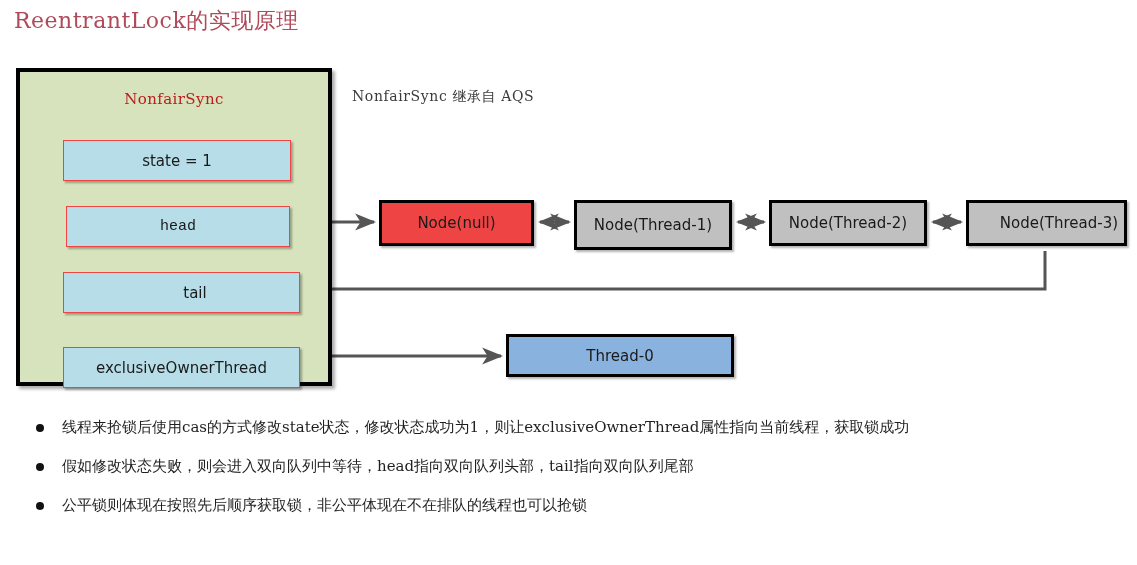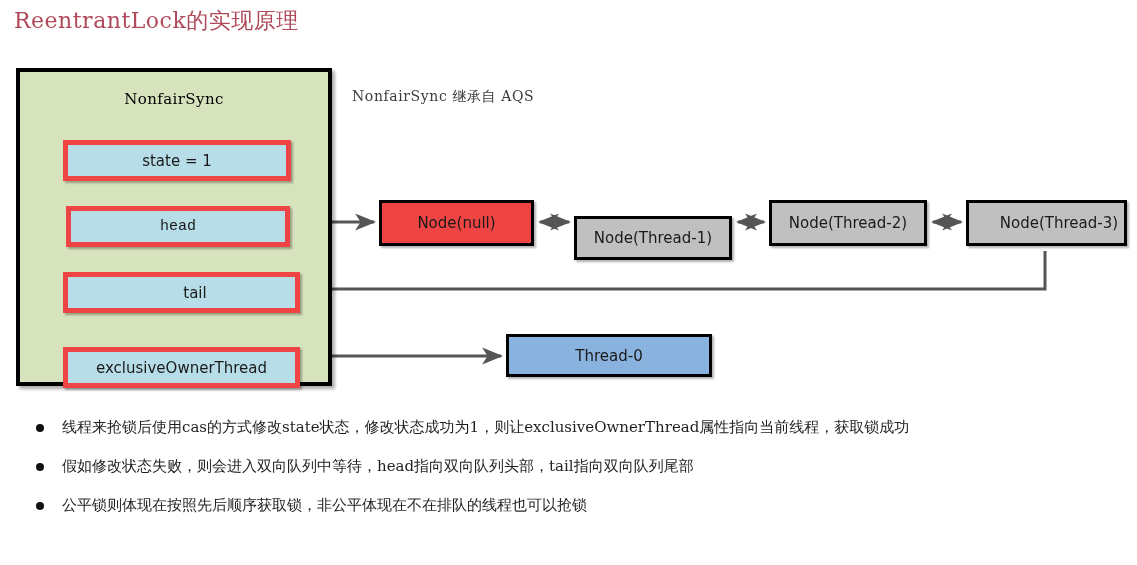--- a/index.html
+++ b/index.html
@@ -54,28 +54,28 @@
     box-shadow: 3px 3px 3px rgba(0,0,0,0.32);
   }
   #sync-title {
     position: absolute;
     left: 0;
     top: 18px;
     width: 100%;
     text-align: center;
     font-family: "DejaVu Serif", "Liberation Serif", serif;
     font-size: 15px;
-    color: #000000;
+    color: #b91c1c;
     letter-spacing: 0.4px;
   }
 
   .field-box {
     position: absolute;
     background: #b7dee8;
-    border: 5px solid #ef4444;
+    border: 1px solid #ef4444;
     box-sizing: border-box;
     box-shadow: 2px 2px 2px rgba(0,0,0,0.30);
     display: flex;
     align-items: center;
     justify-content: center;
     font-family: "DejaVu Sans", "Liberation Sans", sans-serif;
     font-size: 15px;
     color: #1a1a1a;
   }
   #field-state { left: 43px; top: 68px;  width: 228px; height: 41px; }
@@ -95,24 +95,24 @@
     font-family: "DejaVu Sans", "Liberation Sans", sans-serif;
     font-size: 15px;
     color: #1a1a1a;
     white-space: nowrap;
   }
   .node-head  { background: #ef4444; }
   .node-plain { background: #c0c0c0; }
   .thread-box { background: #8ab2de; }
 
   #node-0 { left: 379px; top: 200px; width: 155px; height: 46px; }
-  #node-1 { left: 574px; top: 216px; width: 158px; height: 44px; }
+  #node-1 { left: 574px; top: 200px; width: 158px; height: 50px; }
   #node-2 { left: 769px; top: 200px; width: 158px; height: 46px; }
   #node-3 { left: 966px; top: 200px; width: 161px; height: 46px; padding-left: 25px; }
-  #thread-0 { left: 506px; top: 334px; width: 206px; height: 43px; }
+  #thread-0 { left: 506px; top: 334px; width: 228px; height: 43px; }
 
   
   #aqs-note {
     position: absolute;
     left: 352px;
     top: 88px;
     font-family: "DejaVu Serif", "Liberation Serif", serif;
     font-size: 14px;
     color: #3b3b3b;
     letter-spacing: 0.6px;

